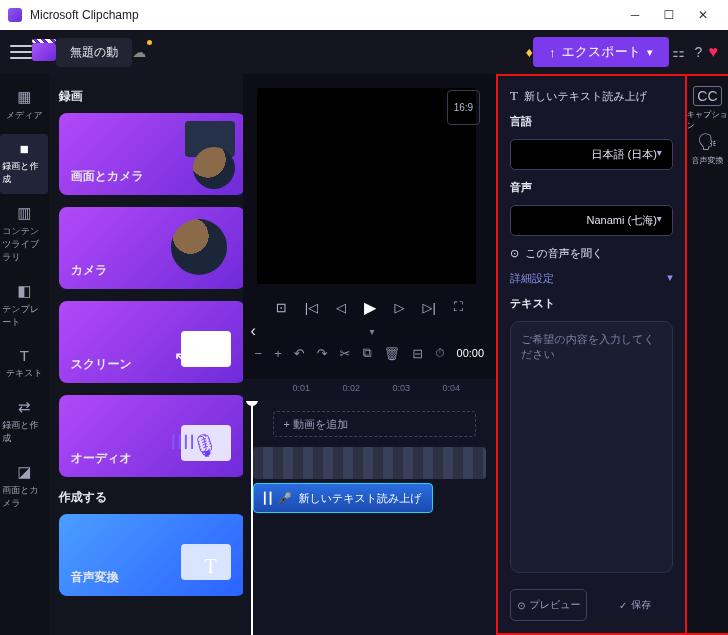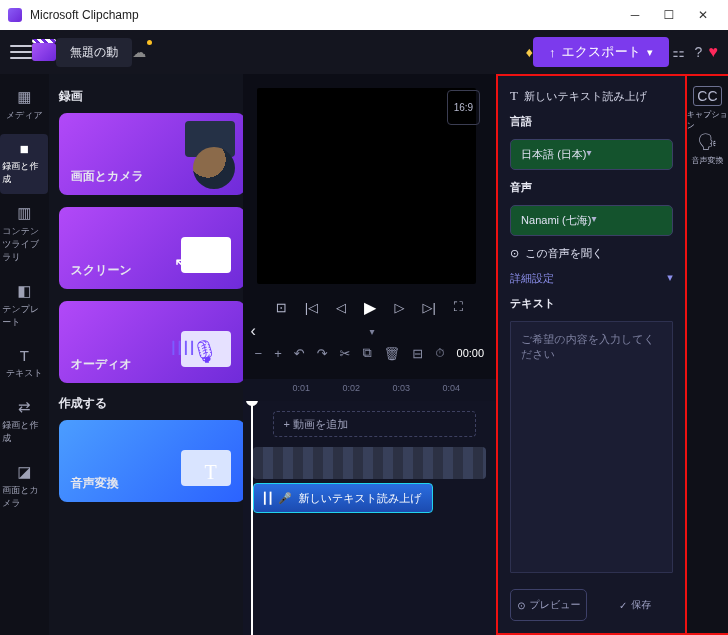--- a/index.html
+++ b/index.html
@@ -69,25 +69,25 @@
 .add-video{position:absolute; left:20px; top:4px; right:10px; height:26px; border:1px dashed #3d4060; border-radius:4px; display:flex; align-items:center; padding-left:10px; font-size:11px; color:#9da0ba;}
 .bg-clip{height:32px; margin:4px 10px; border-radius:4px; background:repeating-linear-gradient(90deg,#2c3144 0 10px,#38405a 10px 20px); }
 .tts-clip{height:30px; margin:4px 10px 4px 10px; background:linear-gradient(#2a6de0,#1c4bb0); border:1px solid #22d3ee; border-radius:4px; display:flex; align-items:center; padding:0 8px; font-size:11px; color:#fff; gap:6px; max-width:180px;}
 .tts-clip .bars{letter-spacing:-1px;}
 
 
 .tts-panel{ width:200px; background:#151728; border:2px solid #e11; border-right:none; padding:12px 12px; display:flex; flex-direction:column; gap:10px; font-size:12px;}
 .tts-head{display:flex; align-items:center; gap:6px; font-size:11px; color:#d7d9ea;}
 .tts-head .T{font-family:Georgia,serif; font-size:13px;}
 .tts-label{font-size:11px; font-weight:600; color:#e7e8f2;}
-.tts-select{background:#14532d; border:1px solid #3b3f66; border-radius:5px; padding:7px 10px; display:flex; justify-content:flex-start; font-size:11px; color:#dfe1f2;}
+.tts-select{background:#000000; border:1px solid #3b3f66; border-radius:5px; padding:7px 10px; display:flex; justify-content:flex-end; font-size:11px; color:#dfe1f2;}
 .tts-select .chev{color:#aeb2d0; font-size:10px;}
 .listen{display:flex; align-items:center; gap:6px; font-size:11px; color:#dfe1f2;}
 .adv{display:flex; justify-content:space-between; color:#8b8feb; font-size:11px;}
-.tts-textarea{flex:1; background:#1b1d33; border:1px solid #2e3150; border-radius:1px; padding:10px; font-size:11px; color:#7d80a0; min-height:210px;}
+.tts-textarea{flex:1; background:#1b1d33; border:1px solid #2e3150; border-radius:9px; padding:10px; font-size:11px; color:#7d80a0; min-height:210px;}
 .tts-actions{display:flex; gap:10px; margin-top:6px;}
 .tts-btn{flex:1; border:1px solid #3d4068; border-radius:5px; padding:8px 4px; font-size:10px; color:#9ea1c4; display:flex; align-items:center; justify-content:center; gap:4px;}
 
 
 .rightrail{ width:46px; background:#0f1018; display:flex; flex-direction:column; align-items:center; padding-top:10px; border-left:2px solid #e11; border-top:2px solid #e11; border-bottom:2px solid #e11;}
 .rr-item{display:flex; flex-direction:column; align-items:center; gap:3px; font-size:8px; color:#b5b8cf;}
 .rr-item .rr-icon{font-size:14px; border:1px solid #6c7090; border-radius:3px; padding:1px 3px;}
 .rr-item.nobox .rr-icon{border:none; font-size:16px;}
 </style>
 </head>
@@ -158,20 +158,24 @@
 
   <div class="leftpanel">
     <div class="section-title">録画</div>
 
     <div class="card">
       <div class="thumb"></div>
       <div class="campic"></div>
       <div class="card-label">画面とカメラ</div>
     </div>
 
+    <div class="card">
+      <div class="campic" style="right:18px;bottom:14px;width:56px;height:56px;"></div>
+      <div class="card-label">カメラ</div>
+    </div>
 
     <div class="card">
       <div class="thumb" style="right:14px;top:30px;background:#fff;"></div>
       <span class="cursor">↖</span>
       <div class="card-label">スクリーン</div>
     </div>
 
     <div class="card">
       <div class="thumb" style="right:14px;top:30px;background:#e6e1ff;"></div>
       <span class="wave">┃┃┃┃</span>

